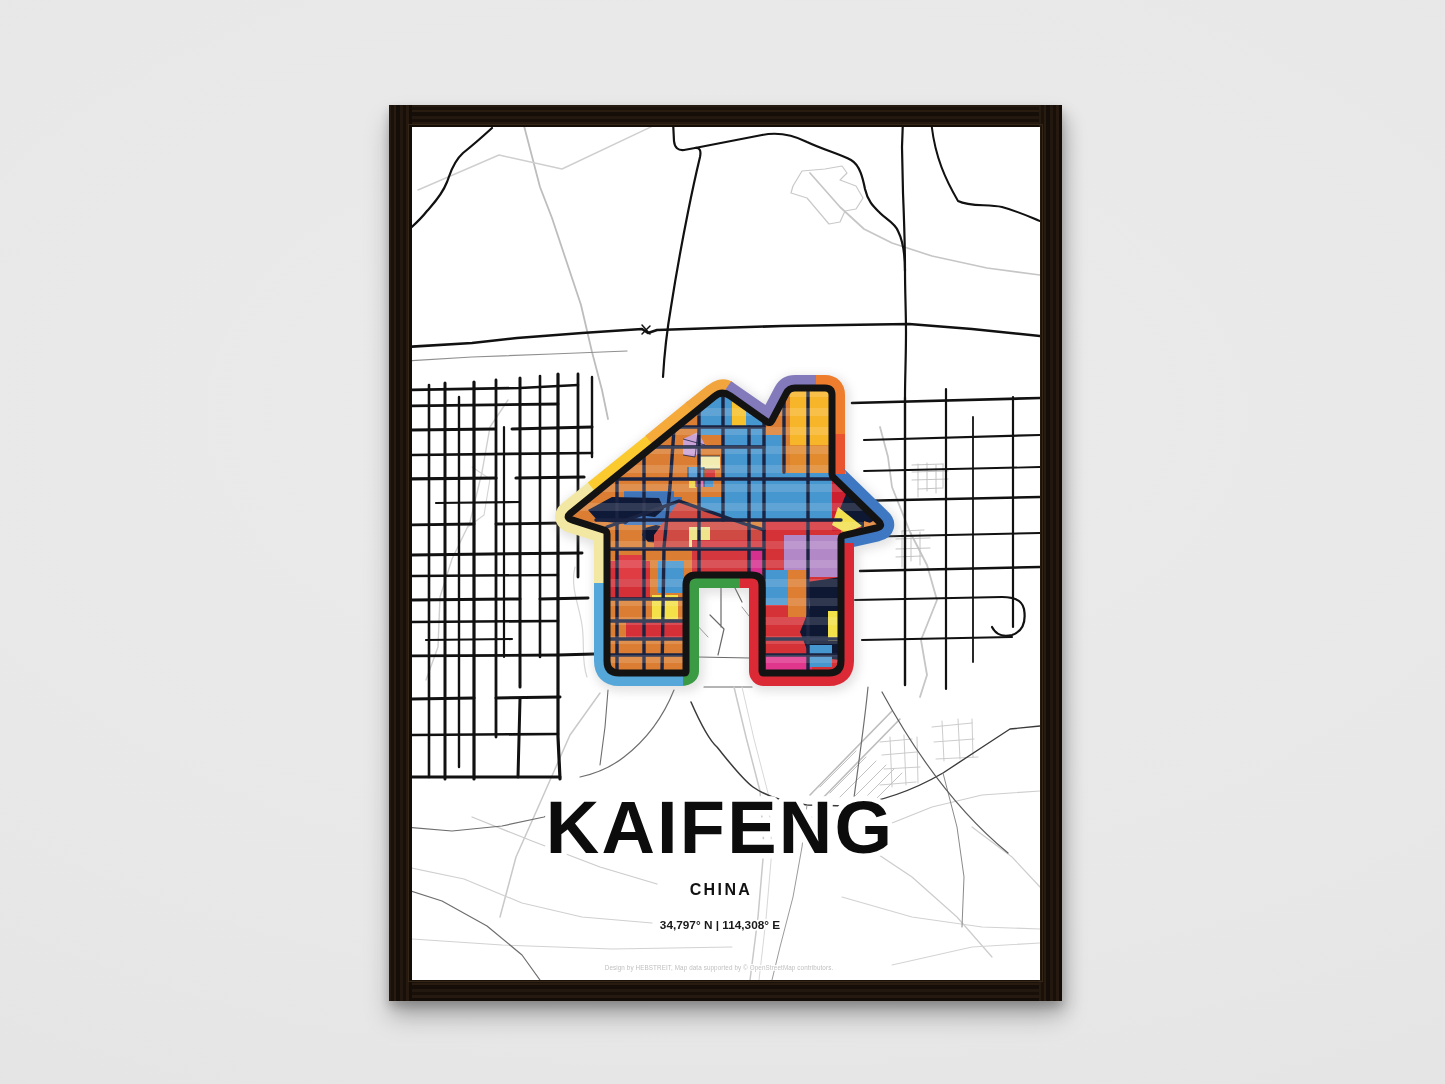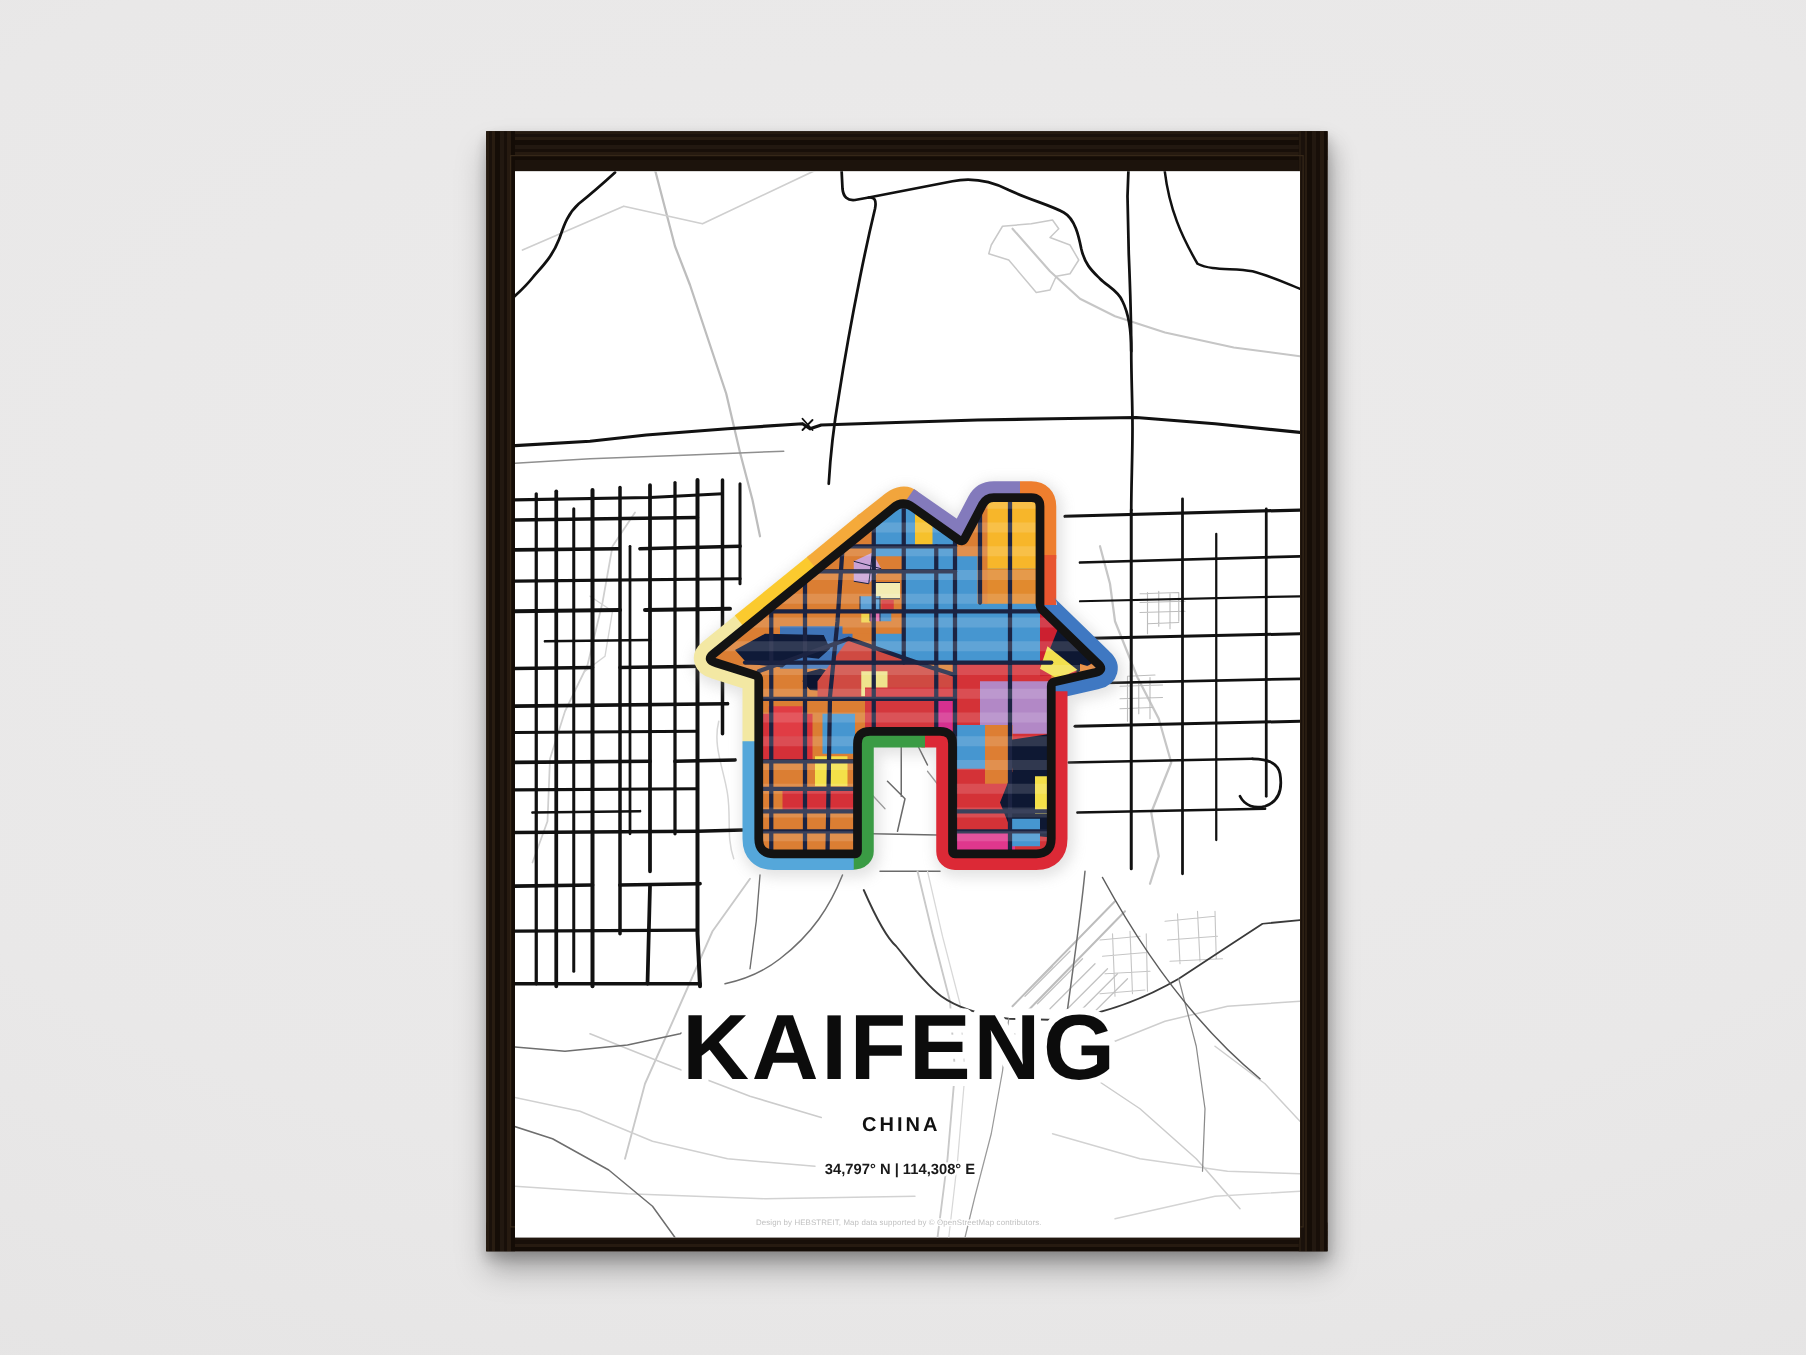--- a/index.html
+++ b/index.html
@@ -9,21 +9,21 @@
   .wall{position:absolute;inset:0;
         background:radial-gradient(ellipse 120% 90% at 50% 38%, #ecebeb 0%, #e9e8e8 55%, #e3e2e2 100%);}
   .frame{position:absolute;left:389px;top:105px;width:673px;height:896px;
          background:#1c130c;
          box-shadow:0 16px 24px rgba(0,0,0,0.22), 0 5px 9px rgba(0,0,0,0.18), 6px 10px 16px rgba(0,0,0,0.12);}
   .grainH{position:absolute;left:0;width:673px;height:23px;
       background:repeating-linear-gradient(180deg,#251a10 0 2px,#1a110b 2px 5px,#281c11 5px 7px,#150d07 7px 11px,#221810 11px 14px,#180f09 14px 17px,#261a10 17px 20px,#140c06 20px 23px);}
   .grainV{position:absolute;top:0;width:23px;height:896px;
       background:repeating-linear-gradient(90deg,#251a10 0 2px,#1a110b 2px 5px,#281c11 5px 7px,#150d07 7px 11px,#221810 11px 14px,#180f09 14px 17px,#261a10 17px 20px,#140c06 20px 23px);}
   .lip{position:absolute;left:19px;top:19px;width:633px;height:856px;border:1px solid #352718;}
-  .poster{position:absolute;left:23px;top:32px;width:628px;height:853px;background:#ffffff;box-shadow:inset 0 2px 5px rgba(0,0,0,0.16), inset 0 -1px 3px rgba(0,0,0,0.08);}
+  .poster{position:absolute;left:23px;top:22px;width:628px;height:853px;background:#ffffff;box-shadow:inset 0 2px 5px rgba(0,0,0,0.16), inset 0 -1px 3px rgba(0,0,0,0.08);}
   svg{display:block;}
 </style>
 </head>
 <body>
 
 <div class="wall"></div>
 
 <div class="frame">
   <div class="grainH" style="top:0"></div>
   <div class="grainH" style="bottom:0"></div>

